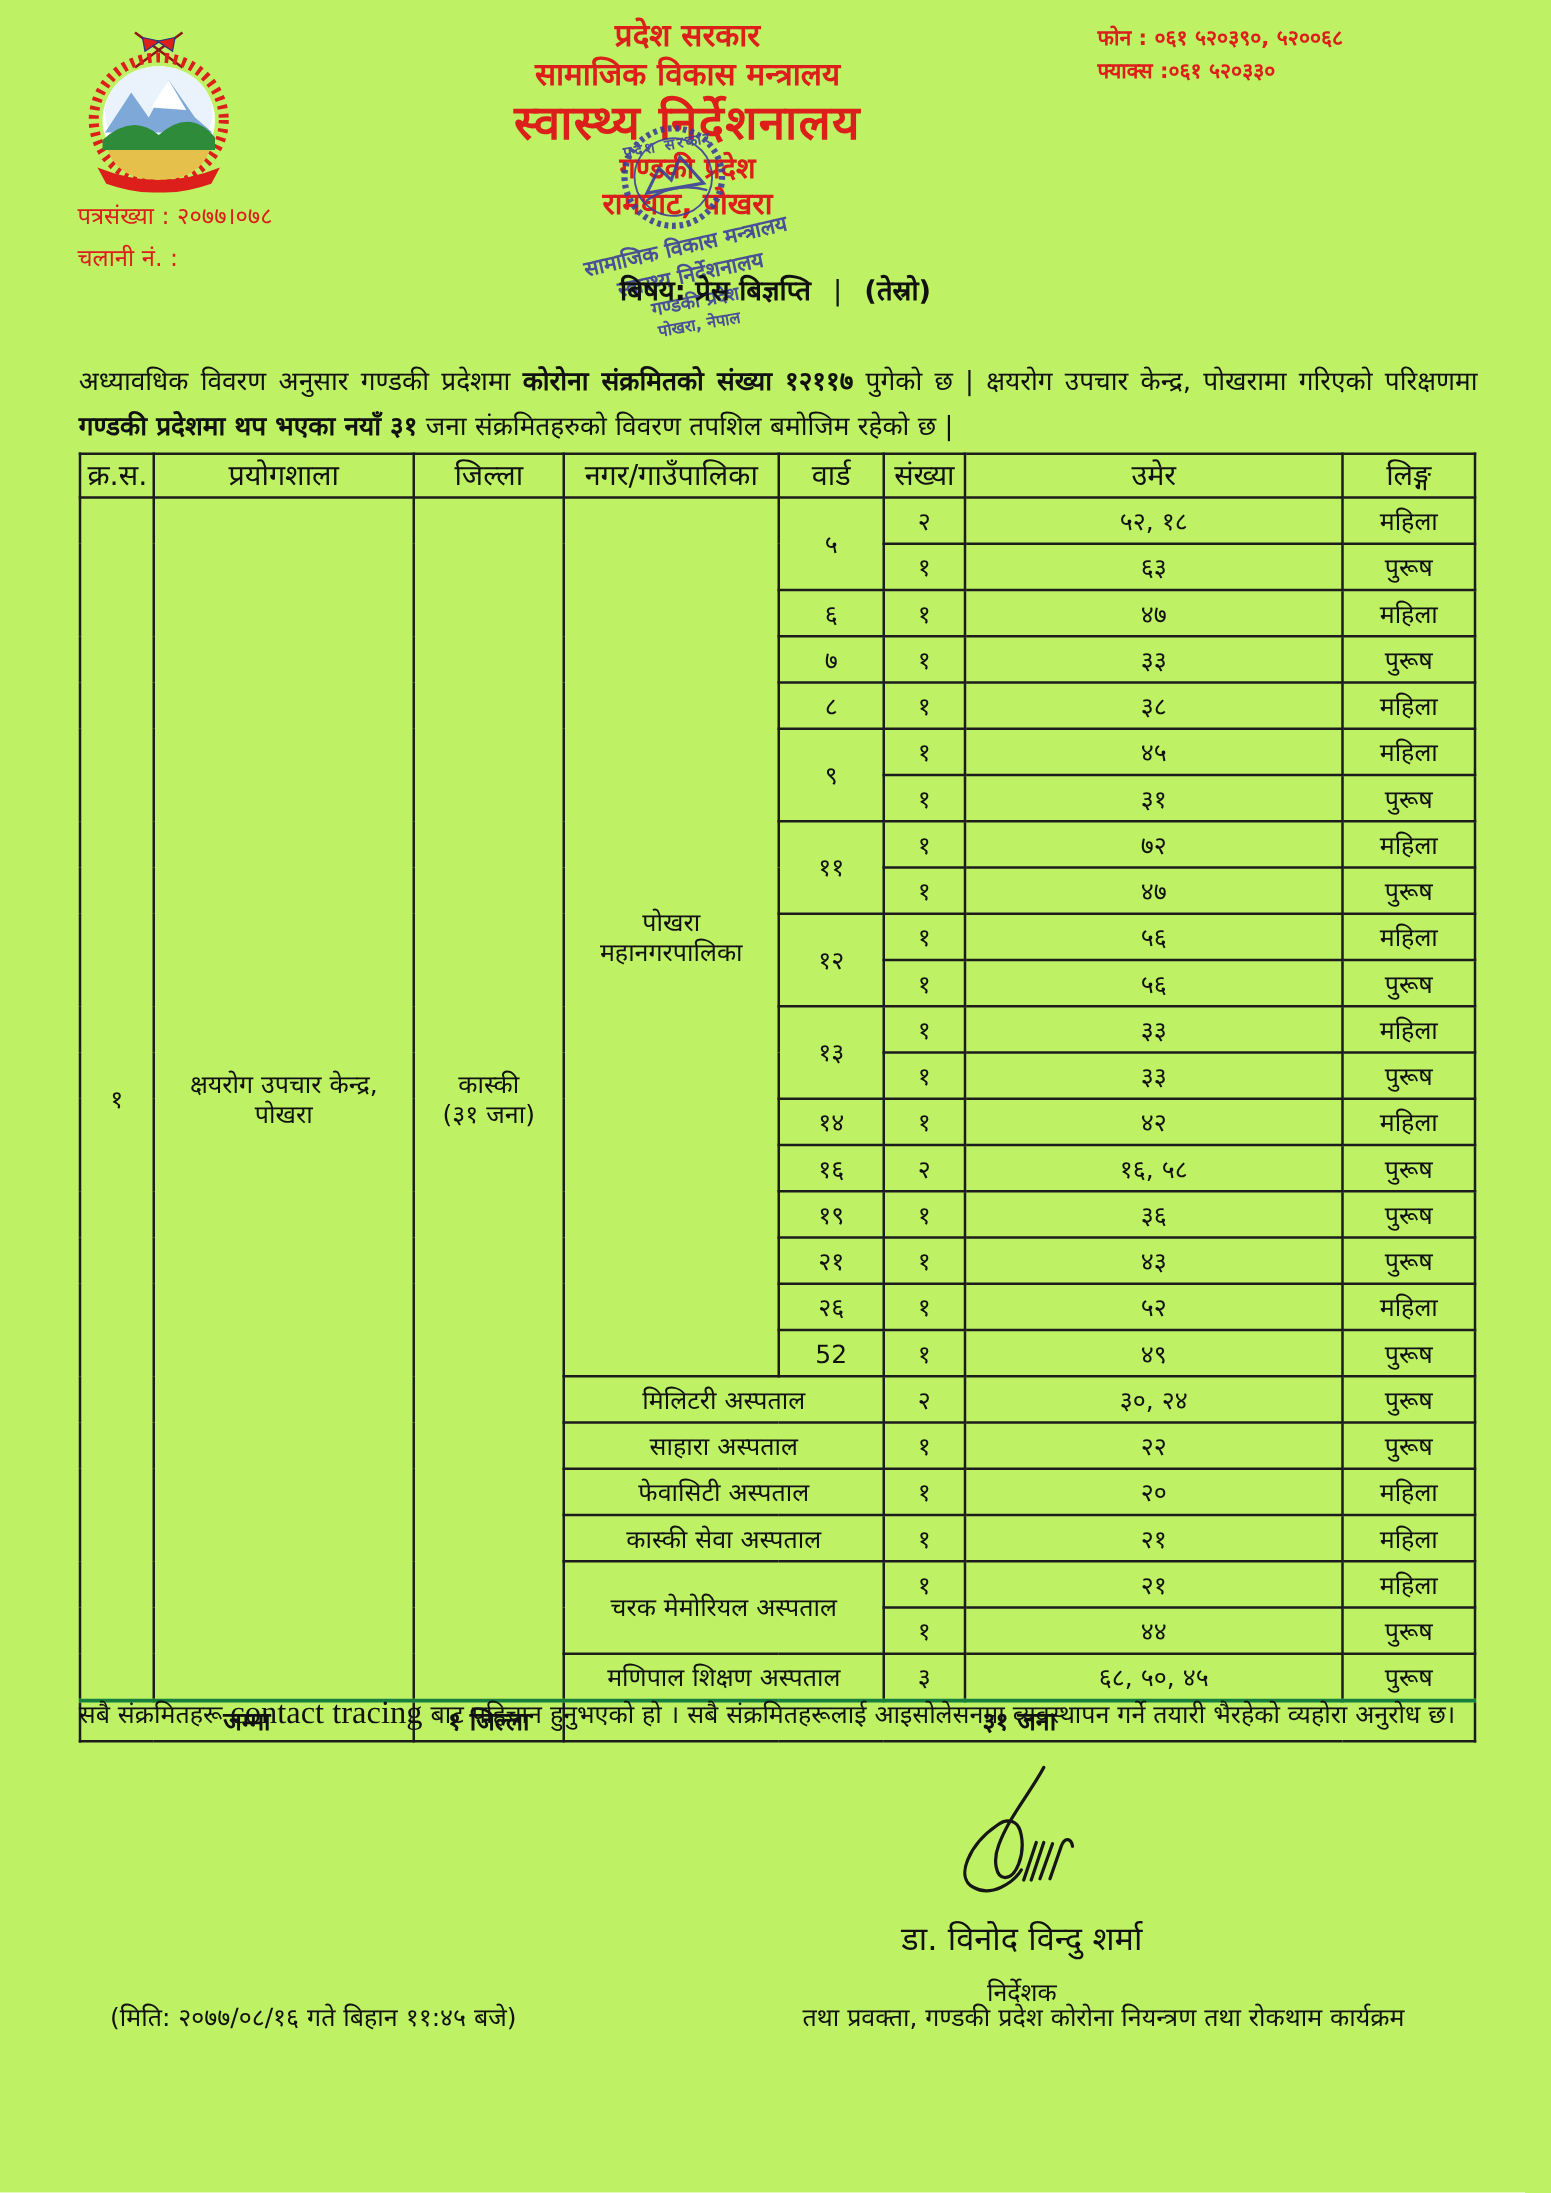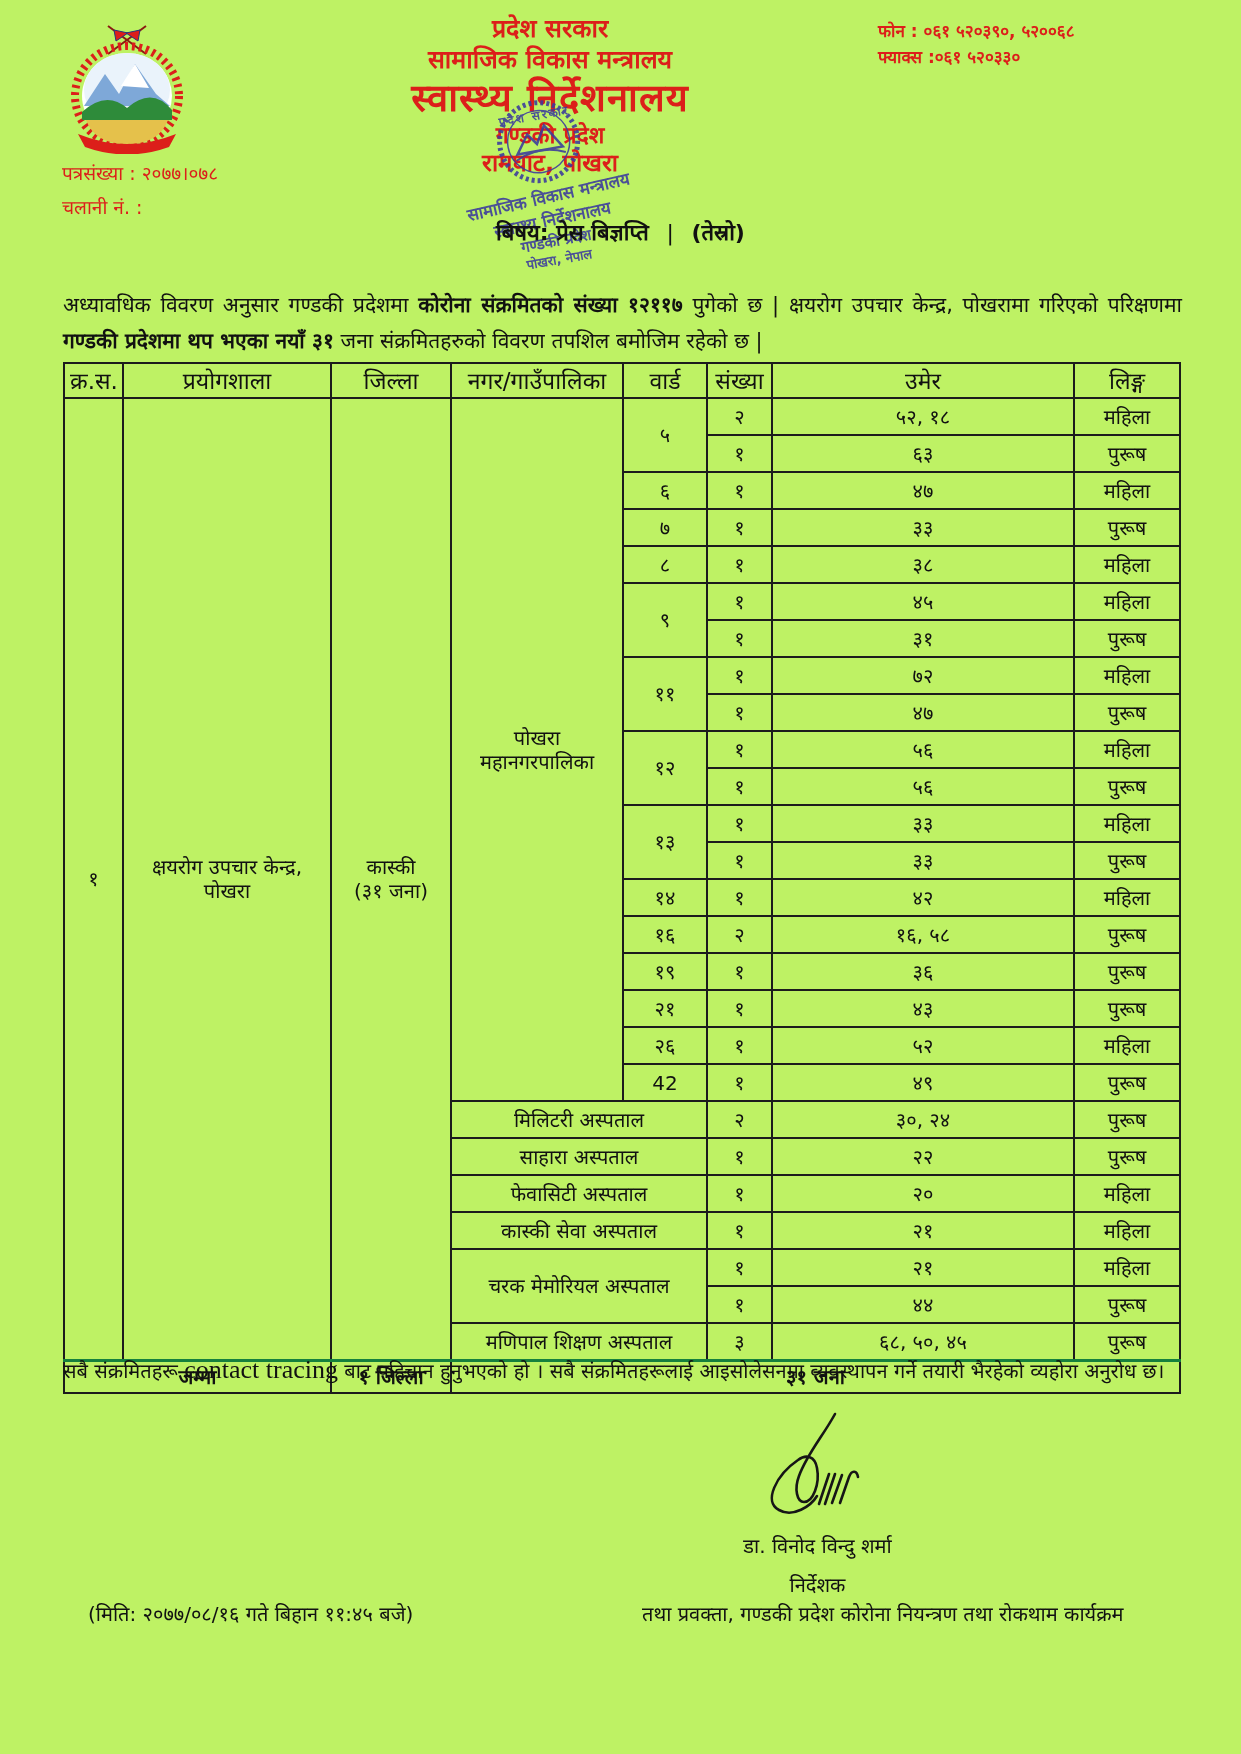--- a/index.html
+++ b/index.html
@@ -45,21 +45,21 @@
   table.report th{height:33px;font-size:23px;font-weight:normal;}
   table.report td{height:35px;}
   table.report tr.total-row td{height:30px;font-weight:bold;border-top:3px solid #15803d;}
 
   
   .closing{position:absolute;left:63px;top:1352px;width:1119px;font-size:20px;line-height:35px;}
   .closing .latin{font-family:"Liberation Serif",serif;font-size:26px;}
 
   
   .sigblock{position:absolute;left:690px;top:1408px;width:255px;text-align:center;}
-  .sig-name{font-size:20px;margin-top:2px;}
+  .sig-name{font-size:26px;margin-top:2px;}
   .sig-title{font-size:20px;margin-top:12px;}
   .dateline{position:absolute;left:88px;top:1600px;font-size:20px;}
   .roleline{position:absolute;left:642px;top:1600px;font-size:20px;white-space:nowrap;}
 </style>
 </head>
 <body>
 
 <div class="page">
 
   <div class="emblem">
@@ -248,21 +248,21 @@
           <td>४३</td>
           <td>पुरूष</td>
         </tr>
         <tr>
           <td rowspan="1">२६</td>
           <td>१</td>
           <td>५२</td>
           <td>महिला</td>
         </tr>
         <tr>
-          <td rowspan="1">42</td>
+          <td rowspan="1">52</td>
           <td>१</td>
           <td>४९</td>
           <td>पुरूष</td>
         </tr>
         <tr>
           <td colspan="2" rowspan="1">मिलिटरी अस्पताल</td>
           <td>२</td>
           <td>३०, २४</td>
           <td>पुरूष</td>
         </tr>

